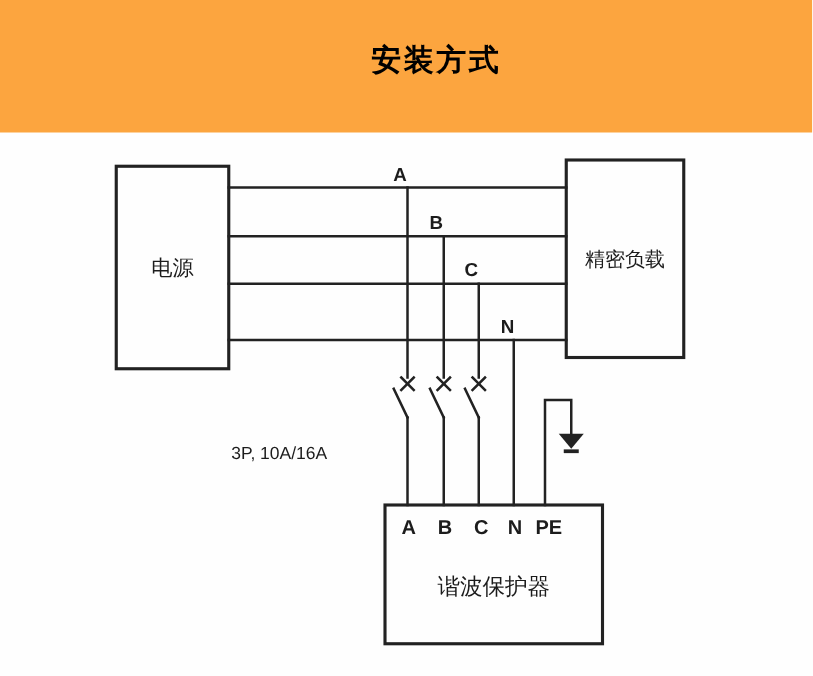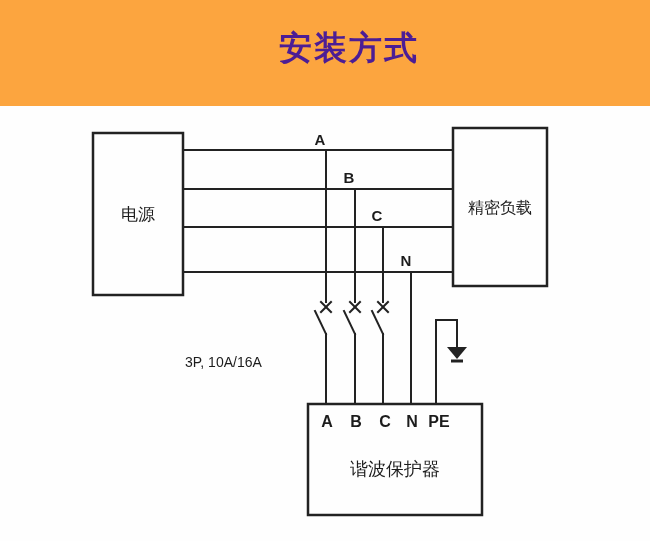--- a/index.html
+++ b/index.html
@@ -19,23 +19,23 @@
     position: absolute;
     left: 0; top: 0;
     width: 650px;
     height: 106px;
     background: #FCA53F;
     display: flex;
     align-items: center;
     justify-content: center;
   }
   .banner .title {
-    font-size: 33px;
+    font-size: 24px;
     font-weight: 700;
-    color: #4c1d95;
+    color: #000000;
     letter-spacing: 2px;
     padding-bottom: 10px;
     margin-left: 48px;
   }
   .diagram-svg {
     position: absolute;
     left: 0; top: 0;
     width: 650px;
     height: 541px;
   }

